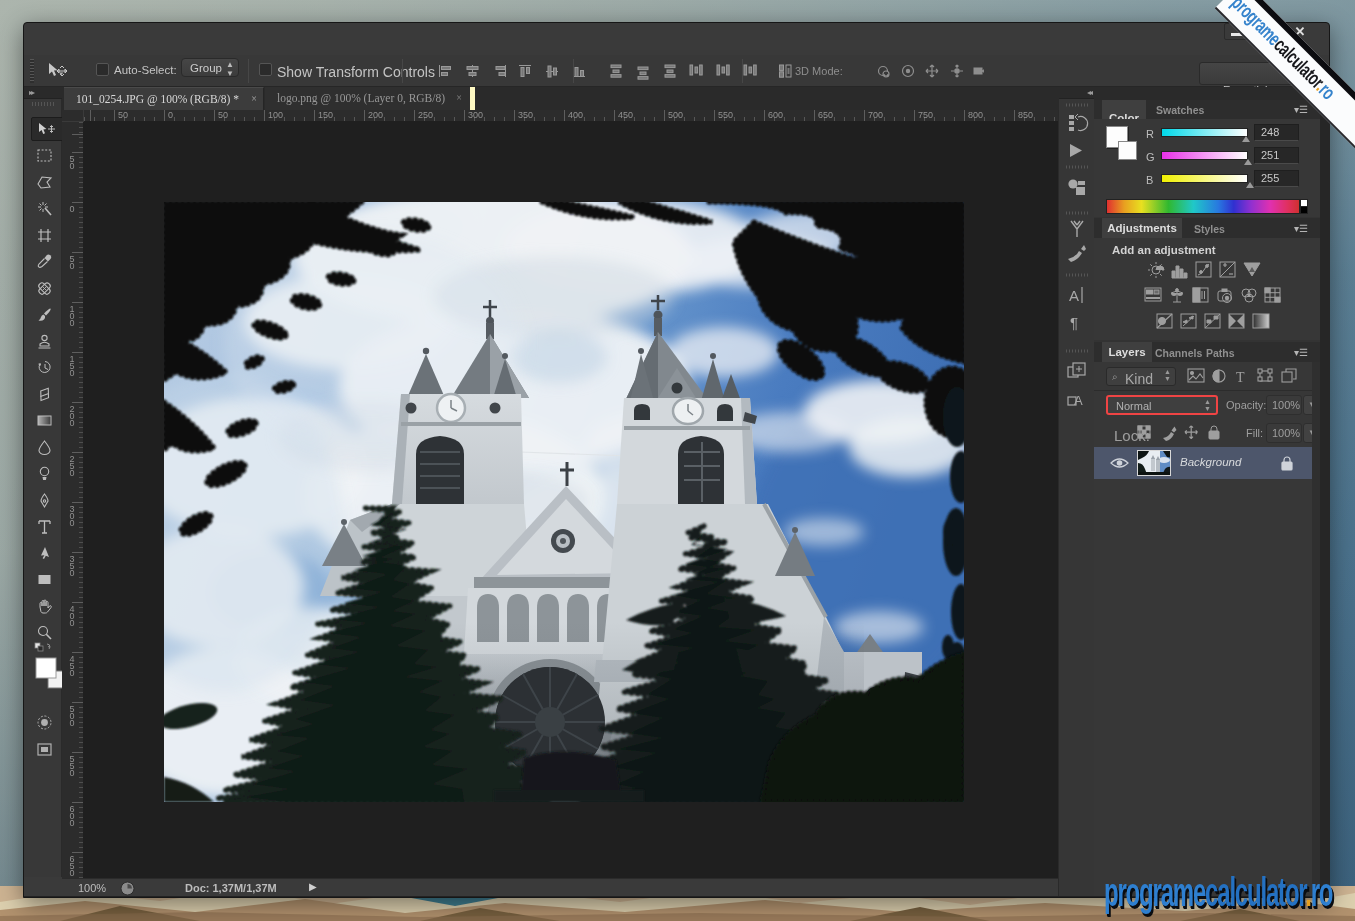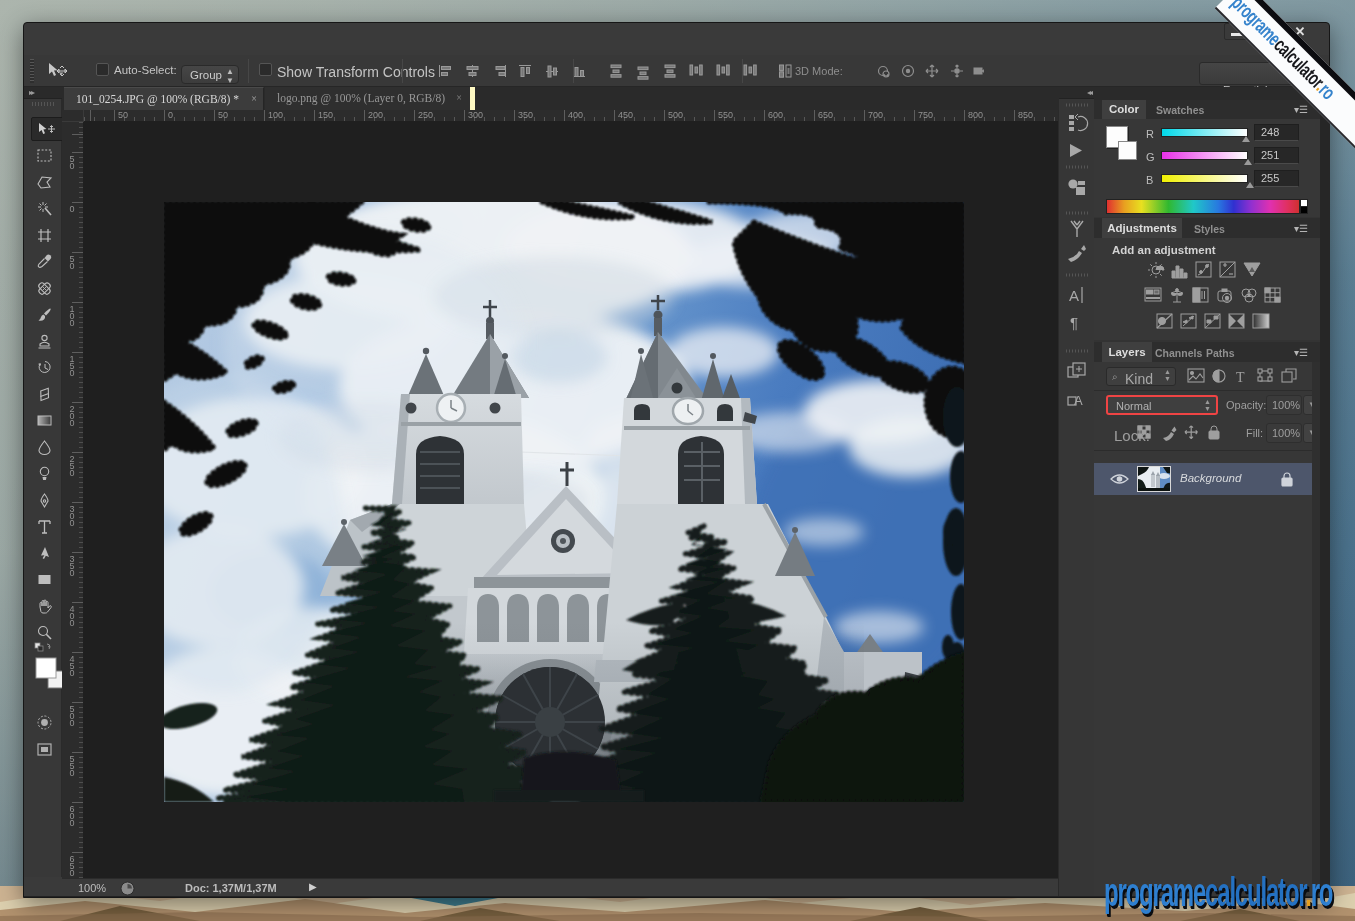--- a/index.html
+++ b/index.html
@@ -72,21 +72,21 @@
 
     <svg style="position:absolute;left:22px;top:7px;" width="22" height="18" viewBox="0 0 22 18">
       <path d="M3,1 L3,12 L6,9.5 L8,14 L10,13 L8,8.6 L11.5,8.3 Z" fill="#c8c8c8"></path>
       <path d="M15,5 l2,-2 l2,2 M15,11 l2,2 l2,-2 M12,8 l2,-2 v4 Z M22,8 l-2,-2 v4 Z M13,8 h8" stroke="#c8c8c8" stroke-width="1" fill="none" transform="translate(-1,1)"></path>
       <path d="M19,16 l5,0 l-2.5,3 Z" fill="#b0b0b0" transform="translate(-3,-3) scale(0.85)"></path>
     </svg>
 
     <div style="position:absolute;left:72px;top:8px;width:13px;height:13px;background:#2b2b2b;border:1px solid #555;border-radius:2px;"></div>
     <span style="position:absolute;left:90px;top:9px;font-size:11.5px;color:#c4c4c4;">Auto-Select:</span>
 
-    <div style="position:absolute;left:157px;top:10px;width:58px;height:19px;background:linear-gradient(180deg,#464646,#3c3c3c);border:1px solid #2a2a2a;border-radius:4px;">
+    <div style="position:absolute;left:157px;top:3px;width:58px;height:19px;background:linear-gradient(180deg,#464646,#3c3c3c);border:1px solid #2a2a2a;border-radius:4px;">
       <span style="position:absolute;left:8px;top:3px;font-size:11.5px;color:#cccccc;">Group</span>
       <span style="position:absolute;right:4px;top:1px;font-size:8px;color:#bbb;">▲<br>▼</span>
     </div>
     <div style="position:absolute;left:224px;top:4px;width:1px;height:24px;background:#2a2a2a;border-right:1px solid #474747;"></div>
 
     <div style="position:absolute;left:235px;top:8px;width:13px;height:13px;background:#2b2b2b;border:1px solid #555;border-radius:2px;"></div>
     <span style="position:absolute;left:253px;top:9px;font-size:14px;color:#c4c4c4;">Show Transform Controls</span>
     <svg style="position:absolute;left:0;top:0;" width="960" height="32" viewBox="0 0 960 32">
       <defs>
         <g id="alL" stroke="#999" fill="#777">
@@ -669,21 +669,21 @@
           </g>
       </g>
     </svg>
   </div>
   <div id="panels" class="abs">
 
     <div style="position:absolute;left:0;top:0;width:236px;height:13px;background:#2a2a2a;">
         <span style="position:absolute;right:12px;top:1px;color:#9a9a9a;font-size:8px;letter-spacing:-2px;">▸▸</span>
       </div>
     <div class="panelhead" style="left:0;top:13px;width:236px;height:19px;">
-      <div class="ptab-active" style="left:8px;top:0;width:44px;height:19px;padding-top:3px;text-align:center;">Color</div>
+      <div class="ptab-active" style="left:8px;top:0;width:44px;height:19px;padding-top:12px;text-align:center;">Color</div>
       <div class="ptab" style="left:62px;top:4px;">Swatches</div>
       <span class="pmenu" style="right:22px;top:4px;">▾☰</span>
     </div>
     <div style="position:absolute;left:0;top:32px;width:236px;height:98px;background:#373737;">
       <div style="position:absolute;left:12px;top:7px;width:22px;height:22px;background:#fdfdfd;border:1px solid #888;box-shadow:1px 1px 0 #222;"></div>
       <div style="position:absolute;left:24px;top:22px;width:19px;height:19px;background:#fdfdfd;border:1px solid #888;"></div>
       <span style="position:absolute;left:52px;top:9px;color:#bdbdbd;font-size:11px;">R</span>
       <div style="position:absolute;left:67px;top:9px;width:87px;height:9px;background:linear-gradient(90deg,#00d8e8,#ffffff);border:1px solid #222;"></div>
       <div style="position:absolute;left:148px;top:17px;width:0;height:0;border-left:4px solid transparent;border-right:4px solid transparent;border-bottom:6px solid #9a9a9a;"></div>
       <div class="vbox" style="left:160px;top:5px;width:45px;height:17px;">
@@ -903,21 +903,21 @@
       </svg>
       <span style="position:absolute;left:152px;top:65px;color:#9e9e9e;font-size:11px;">Fill:</span>
       <div style="position:absolute;left:172px;top:61px;width:36px;height:20px;background:#3a3a3a;border:1px solid #2e2e2e;border-radius:3px;color:#9e9e9e;font-size:11px;">
           <span style="position:absolute;left:5px;top:3px;">100%</span>
         </div>
       <div style="position:absolute;left:209px;top:61px;width:17px;height:20px;background:#424242;border:1px solid #2e2e2e;border-radius:3px;">
           <span style="position:absolute;left:4px;top:4px;color:#999;font-size:8px;">▼</span>
         </div>
       <div style="position:absolute;left:0;top:88px;width:236px;height:1px;background:#2c2c2c;"></div>
 
-      <div style="position:absolute;left:0;top:85px;width:218px;height:32px;background:#4d566b;margin-top:16px;">
+      <div style="position:absolute;left:0;top:85px;width:218px;height:32px;background:#4d566b;">
         <svg style="position:absolute;left:16px;top:9px;" width="19" height="14" viewBox="0 0 19 14">
             <path d="M1,7 q8.5,-8 17,0 q-8.5,8 -17,0 Z" fill="none" stroke="#cfd3da" stroke-width="1.2"></path>
             <circle cx="9.5" cy="7" r="2.8" fill="#cfd3da"></circle>
           </svg>
         <div style="position:absolute;left:43px;top:3px;width:34px;height:26px;background:#5a81b8;border:1px solid #d8d8d8;overflow:hidden;">
           <svg width="34" height="26" viewBox="0 0 34 26">
             <rect width="34" height="26" fill="#e8edf2"></rect>
             <rect x="22" y="0" width="12" height="26" fill="#5f8cc4"></rect>
             <ellipse cx="26" cy="9" rx="6" ry="3" fill="#d8e2ee"></ellipse>
             <rect x="13" y="7" width="4" height="13" fill="#c2c8ce"></rect>

